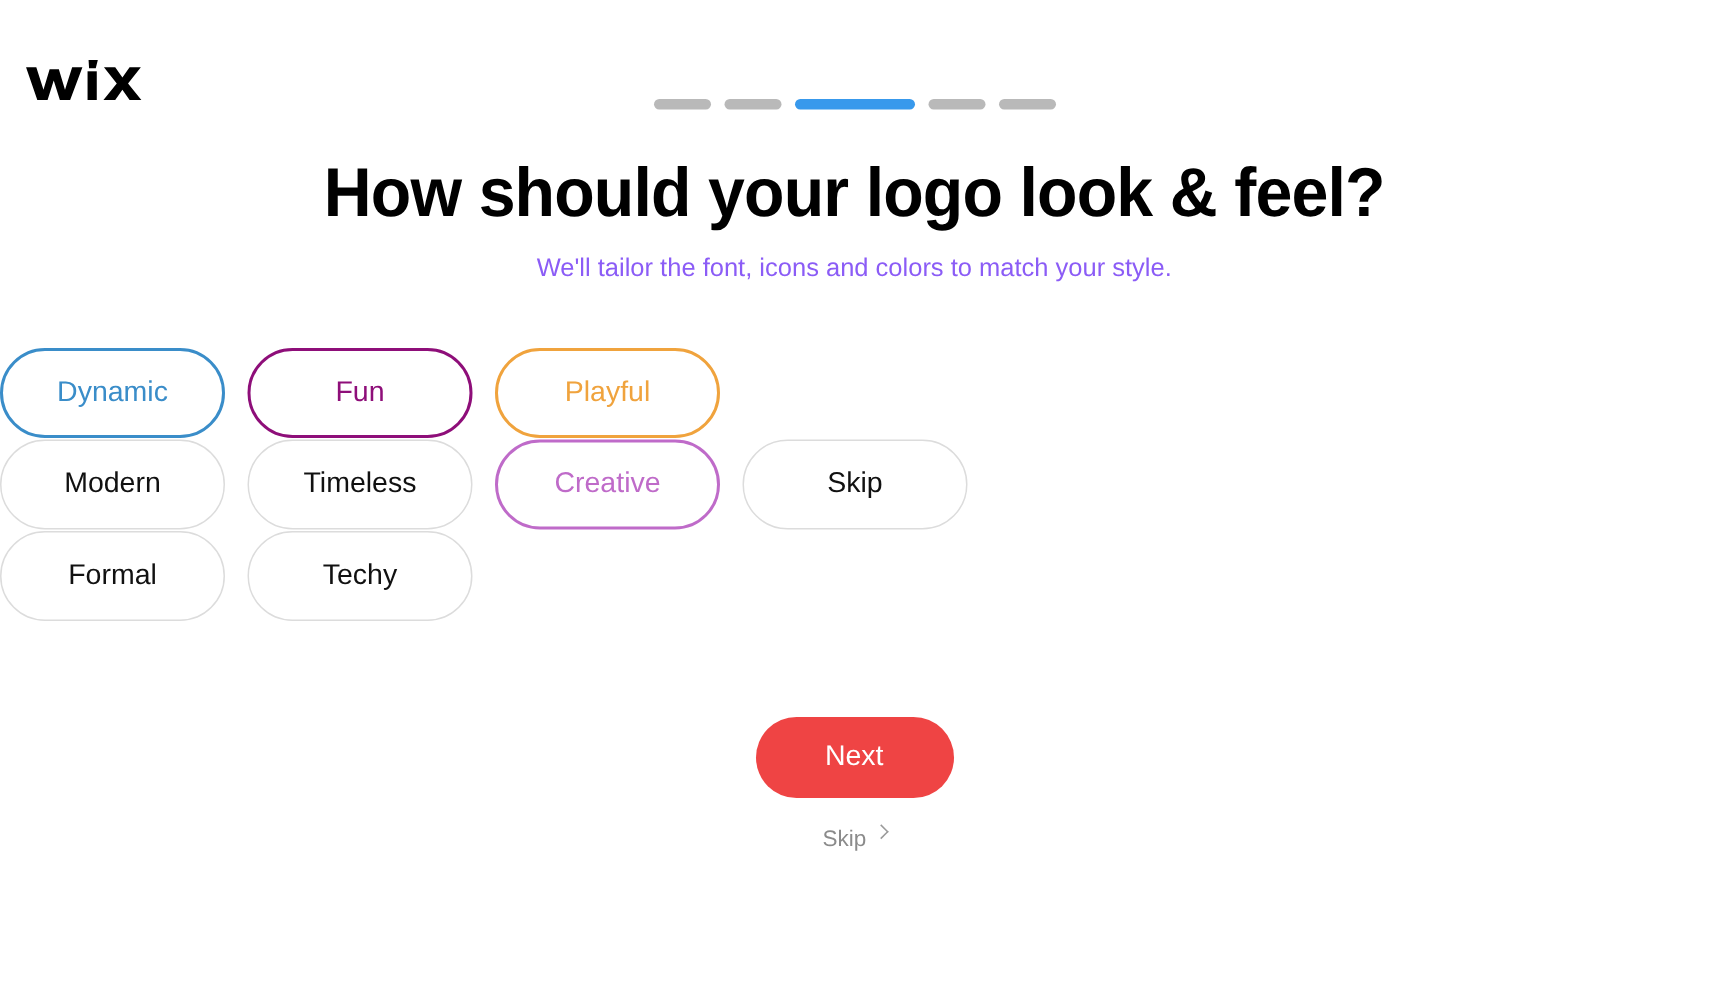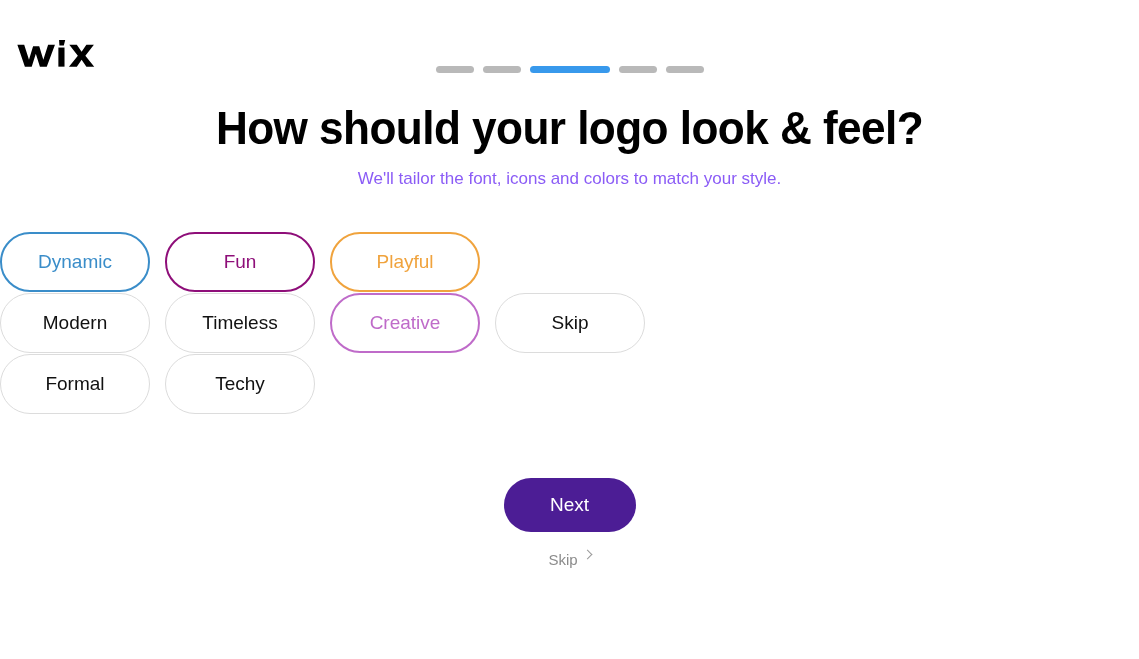--- a/index.html
+++ b/index.html
@@ -113,21 +113,21 @@
     margin-top: 64px;
     display: flex;
     flex-direction: column;
     align-items: center;
   }
   .next-button {
     width: 132px;
     height: 54px;
     border: none;
     border-radius: 30px;
-    background: #4c1d95;
+    background: #ef4444;
     color: #ffffff;
     font-size: 19px;
     font-family: "Liberation Sans", sans-serif;
     cursor: pointer;
     display: flex;
     align-items: center;
     justify-content: center;
   }
   .skip-link {
     margin-top: 19px;

